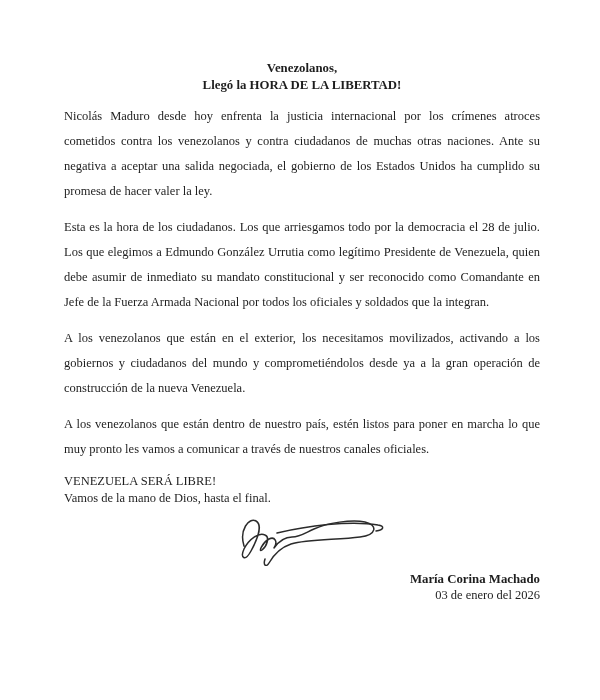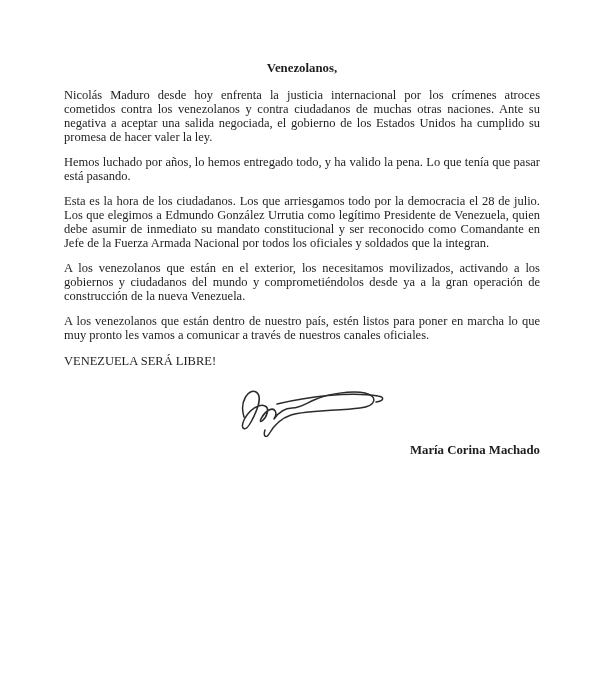--- a/index.html
+++ b/index.html
@@ -25,28 +25,28 @@
   .letter-header {
     text-align: center;
     font-weight: bold;
     font-size: 12.8px;
     line-height: 16.5px;
     margin: 0 0 11px 0;
   }
   .para {
     margin: 0 0 11px 0;
     font-size: 12.5px;
-    line-height: 14px;
+    line-height: 25px;
     text-align: justify;
     text-justify: inter-word;
   }
   .closing {
     font-size: 12.5px;
     line-height: 16.5px;
-    margin: 0 0 12px 0;
+    margin: 0 0 4px 0;
     text-align: left;
   }
   .signature-block {
     text-align: right;
     margin-top: 2px;
   }
   .signature-svg {
     display: block;
     margin: 0 auto;
     transform: translateX(10px);
@@ -63,37 +63,39 @@
     margin-top: 1px;
   }
 </style>
 </head>
 <body>
 
 <div class="page">
 
   <header class="letter-header">
     <div>Venezolanos,</div>
+    <div>Llegó la HORA DE LA LIBERTAD!</div>
   </header>
 
   <main>
     <p class="para">Nicolás Maduro desde hoy enfrenta la justicia internacional por los crímenes atroces cometidos contra los venezolanos y contra ciudadanos de muchas otras naciones. Ante su negativa a aceptar una salida negociada, el gobierno de los Estados Unidos ha cumplido su promesa de hacer valer la ley.</p>
-    <p class="para">Hemos luchado por años, lo hemos entregado todo, y ha valido la pena. Lo que tenía que pasar está pasando.</p>
     <p class="para">Esta es la hora de los ciudadanos. Los que arriesgamos todo por la democracia el 28 de julio. Los que elegimos a Edmundo González Urrutia como legítimo Presidente de Venezuela, quien debe asumir de inmediato su mandato constitucional y ser reconocido como Comandante en Jefe de la Fuerza Armada Nacional por todos los oficiales y soldados que la integran.</p>
     <p class="para">A los venezolanos que están en el exterior, los necesitamos movilizados, activando a los gobiernos y ciudadanos del mundo y comprometiéndolos desde ya a la gran operación de construcción de la nueva Venezuela.</p>
     <p class="para">A los venezolanos que están dentro de nuestro país, estén listos para poner en marcha lo que muy pronto les vamos a comunicar a través de nuestros canales oficiales.</p>
 
     <div class="closing">
       <div>VENEZUELA SERÁ LIBRE!</div>
+      <div>Vamos de la mano de Dios, hasta el final.</div>
     </div>
   </main>
 
   <footer class="signature-block">
     <svg class="signature-svg" width="168" height="56" viewBox="0 0 168 56" aria-hidden="true">
       <g fill="none" stroke="#2b2b2b" stroke-width="1.5" stroke-linecap="round" stroke-linejoin="round">
         <path d="M16,36 C11,20 21,7 28,11 C35,15 29,30 23,41 C17,52 12,48 16,39 C21,29 31,22 37,25 C42,27 39,36 34,40 C30,43 34,33 41,29 C47,26 50,32 46,38 C51,31 58,27 64,27 C72,27 77,23 86,19 C99,13 124,9 137,12 C150,15 149,25 132,27 C110,30 80,29 63,34 C51,38 45,46 41,53 C38,58 35,55 37,49"></path>
         <path d="M49,23 C78,16 122,10 150,15 C157,16 156,20 148,21"></path>
       </g>
     </svg>
     <div class="signer-name">María Corina Machado</div>
+    <div class="signature-date">03 de enero del 2026</div>
   </footer>
 
 </div>
 
 </body></html>

